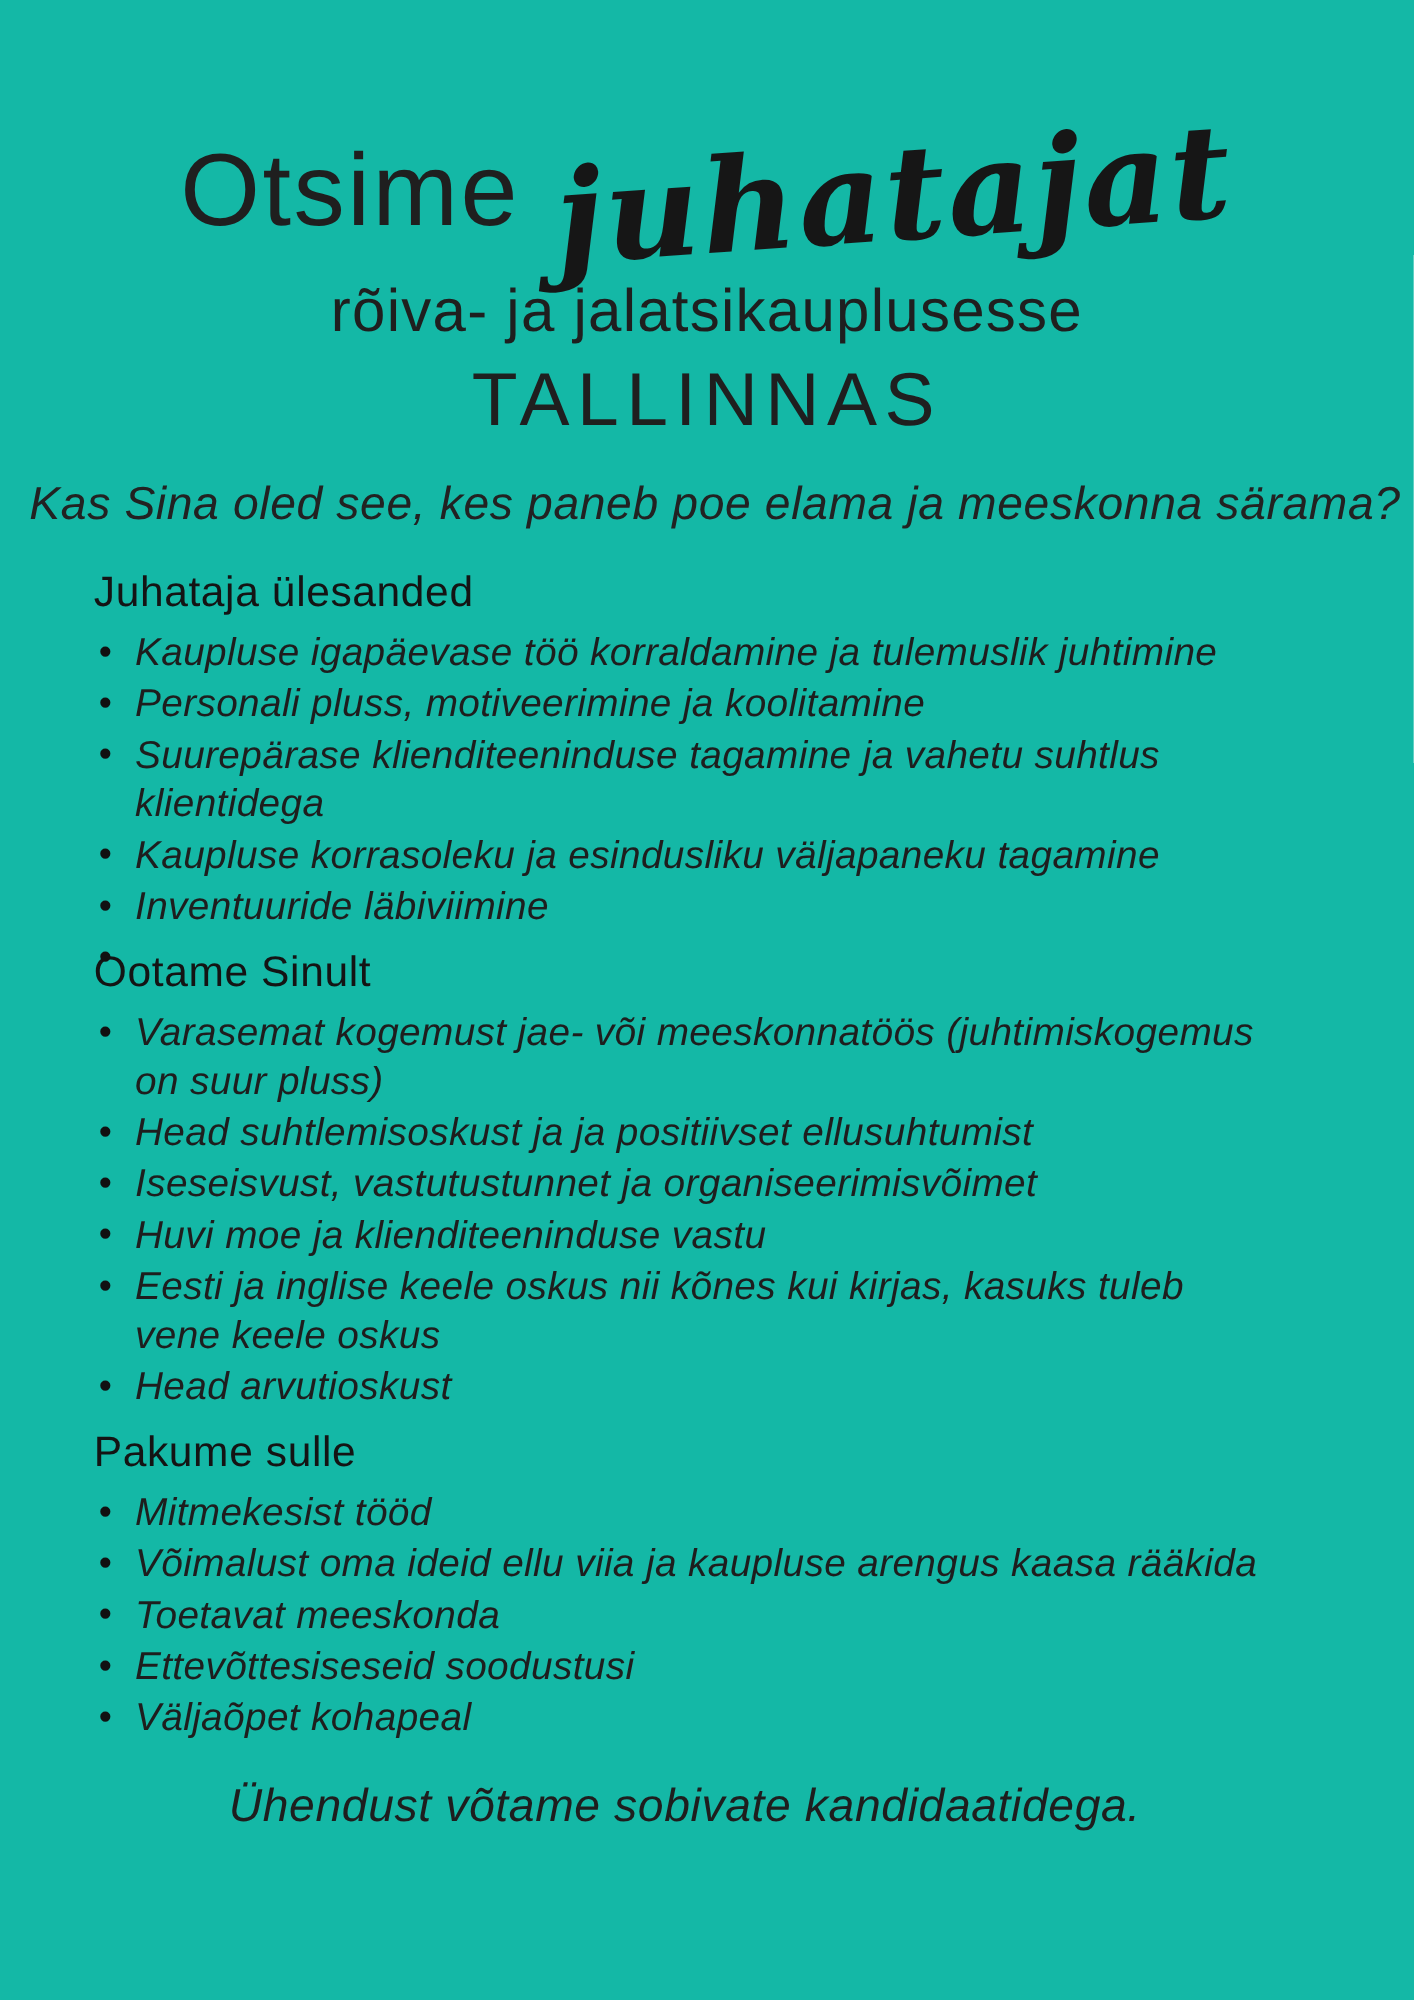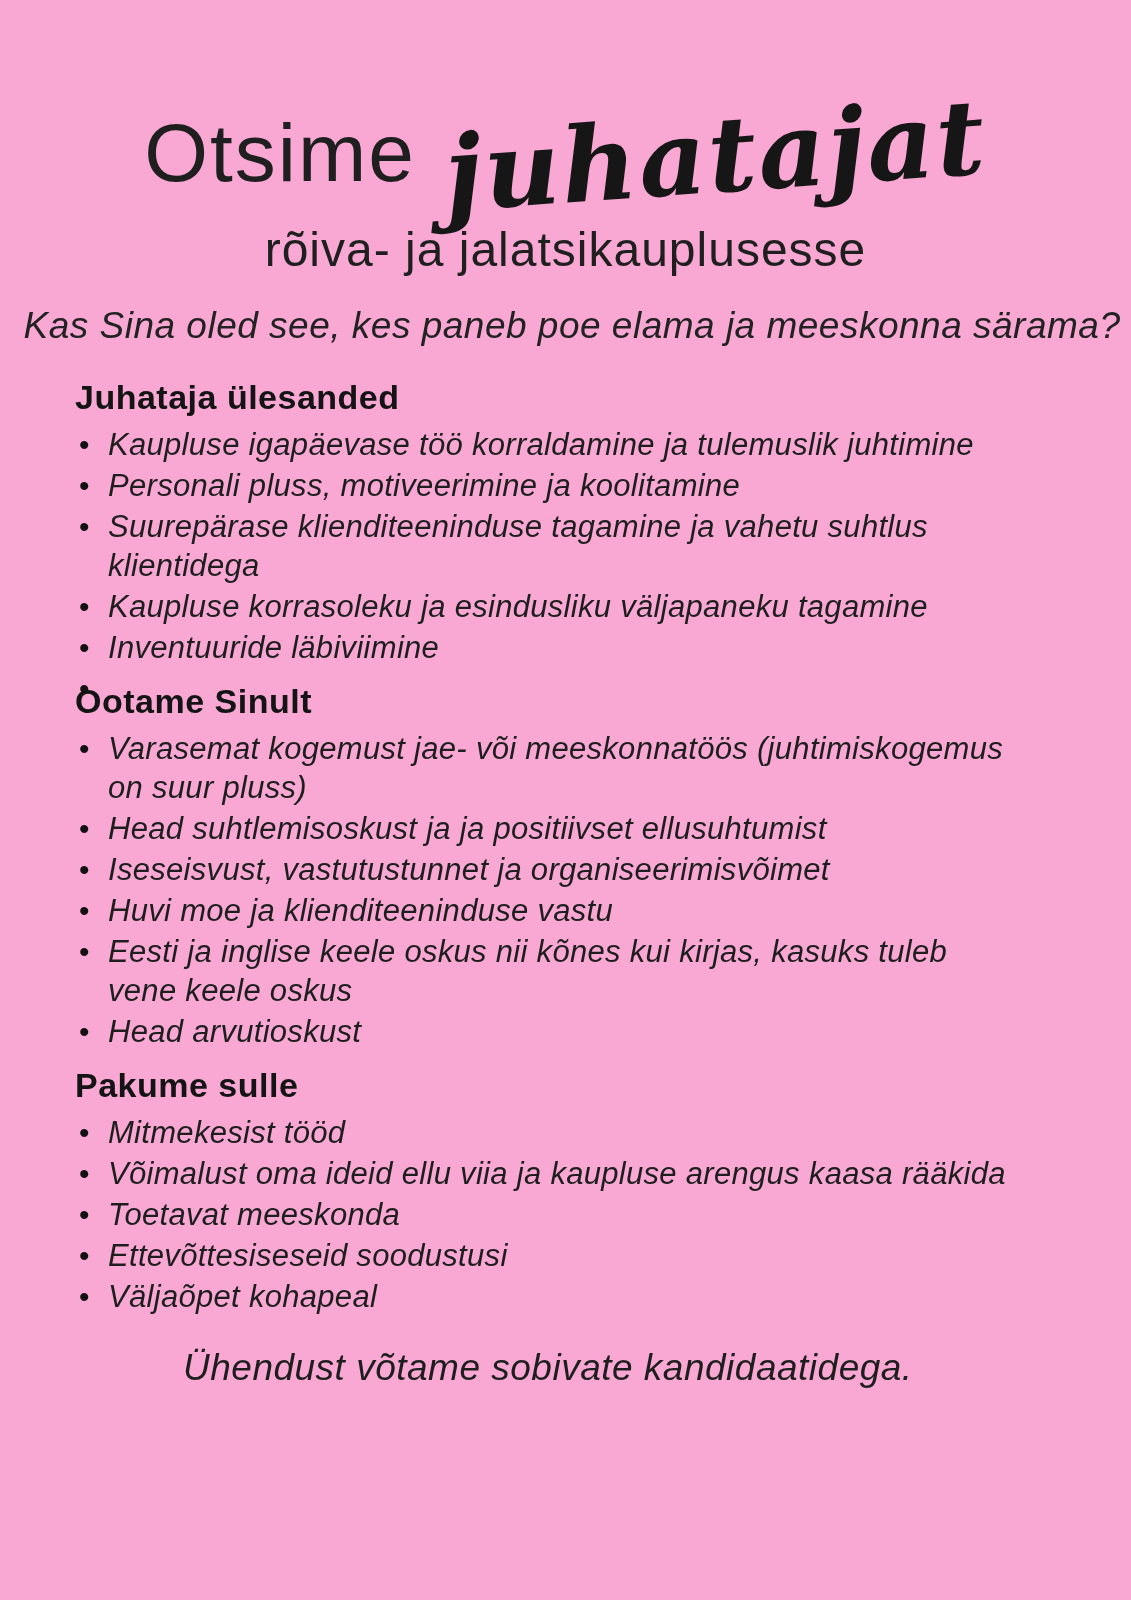--- a/index.html
+++ b/index.html
@@ -10,21 +10,21 @@
     background: #ffffff;
     overflow: hidden;
     font-family: "Liberation Sans", sans-serif;
     color: #1c1c1c;
   }
   .poster {
     width: 1131px;
     height: 1600px;
     box-sizing: border-box;
     padding-top: 44px;
-    background: #f9a8d4;
+    background: #14b8a6;
   }
   
   .title-block { text-align: center; }
   .title-line1 {
     height: 172px;
     display: flex;
     align-items: flex-end;
     justify-content: center;
     gap: 28px;
   }
@@ -75,21 +75,21 @@
   }
   
   .content {
     margin-top: 28px;
     padding: 0 75px;
     box-sizing: border-box;
   }
   .section-heading {
     margin: 14px 0 8px 0;
     font-size: 34px;
-    font-weight: 700;
+    font-weight: 400;
     letter-spacing: 0.5px;
     line-height: 40px;
     color: #141414;
   }
   ul.bullet-list {
     list-style: none;
     margin: 0;
     padding: 0;
     max-width: 940px;
   }
@@ -126,20 +126,21 @@
 <body>
 
 <div class="poster">
 
   <div class="title-block">
     <div class="title-line1">
       <span class="title-regular">Otsime</span>
       <span class="title-script">juhatajat</span>
     </div>
     <div class="title-line2">rõiva- ja jalatsikauplusesse</div>
+    <div class="title-line3">TALLINNAS</div>
   </div>
 
   <div class="tagline">Kas Sina oled see, kes paneb poe elama ja meeskonna särama?</div>
 
   <div class="content">
 
     <div class="section">
       <div class="section-heading">Juhataja ülesanded</div>
       <ul class="bullet-list">
         <li><span class="dot">•</span><span>Kaupluse igapäevase töö korraldamine ja tulemuslik juhtimine</span></li>

